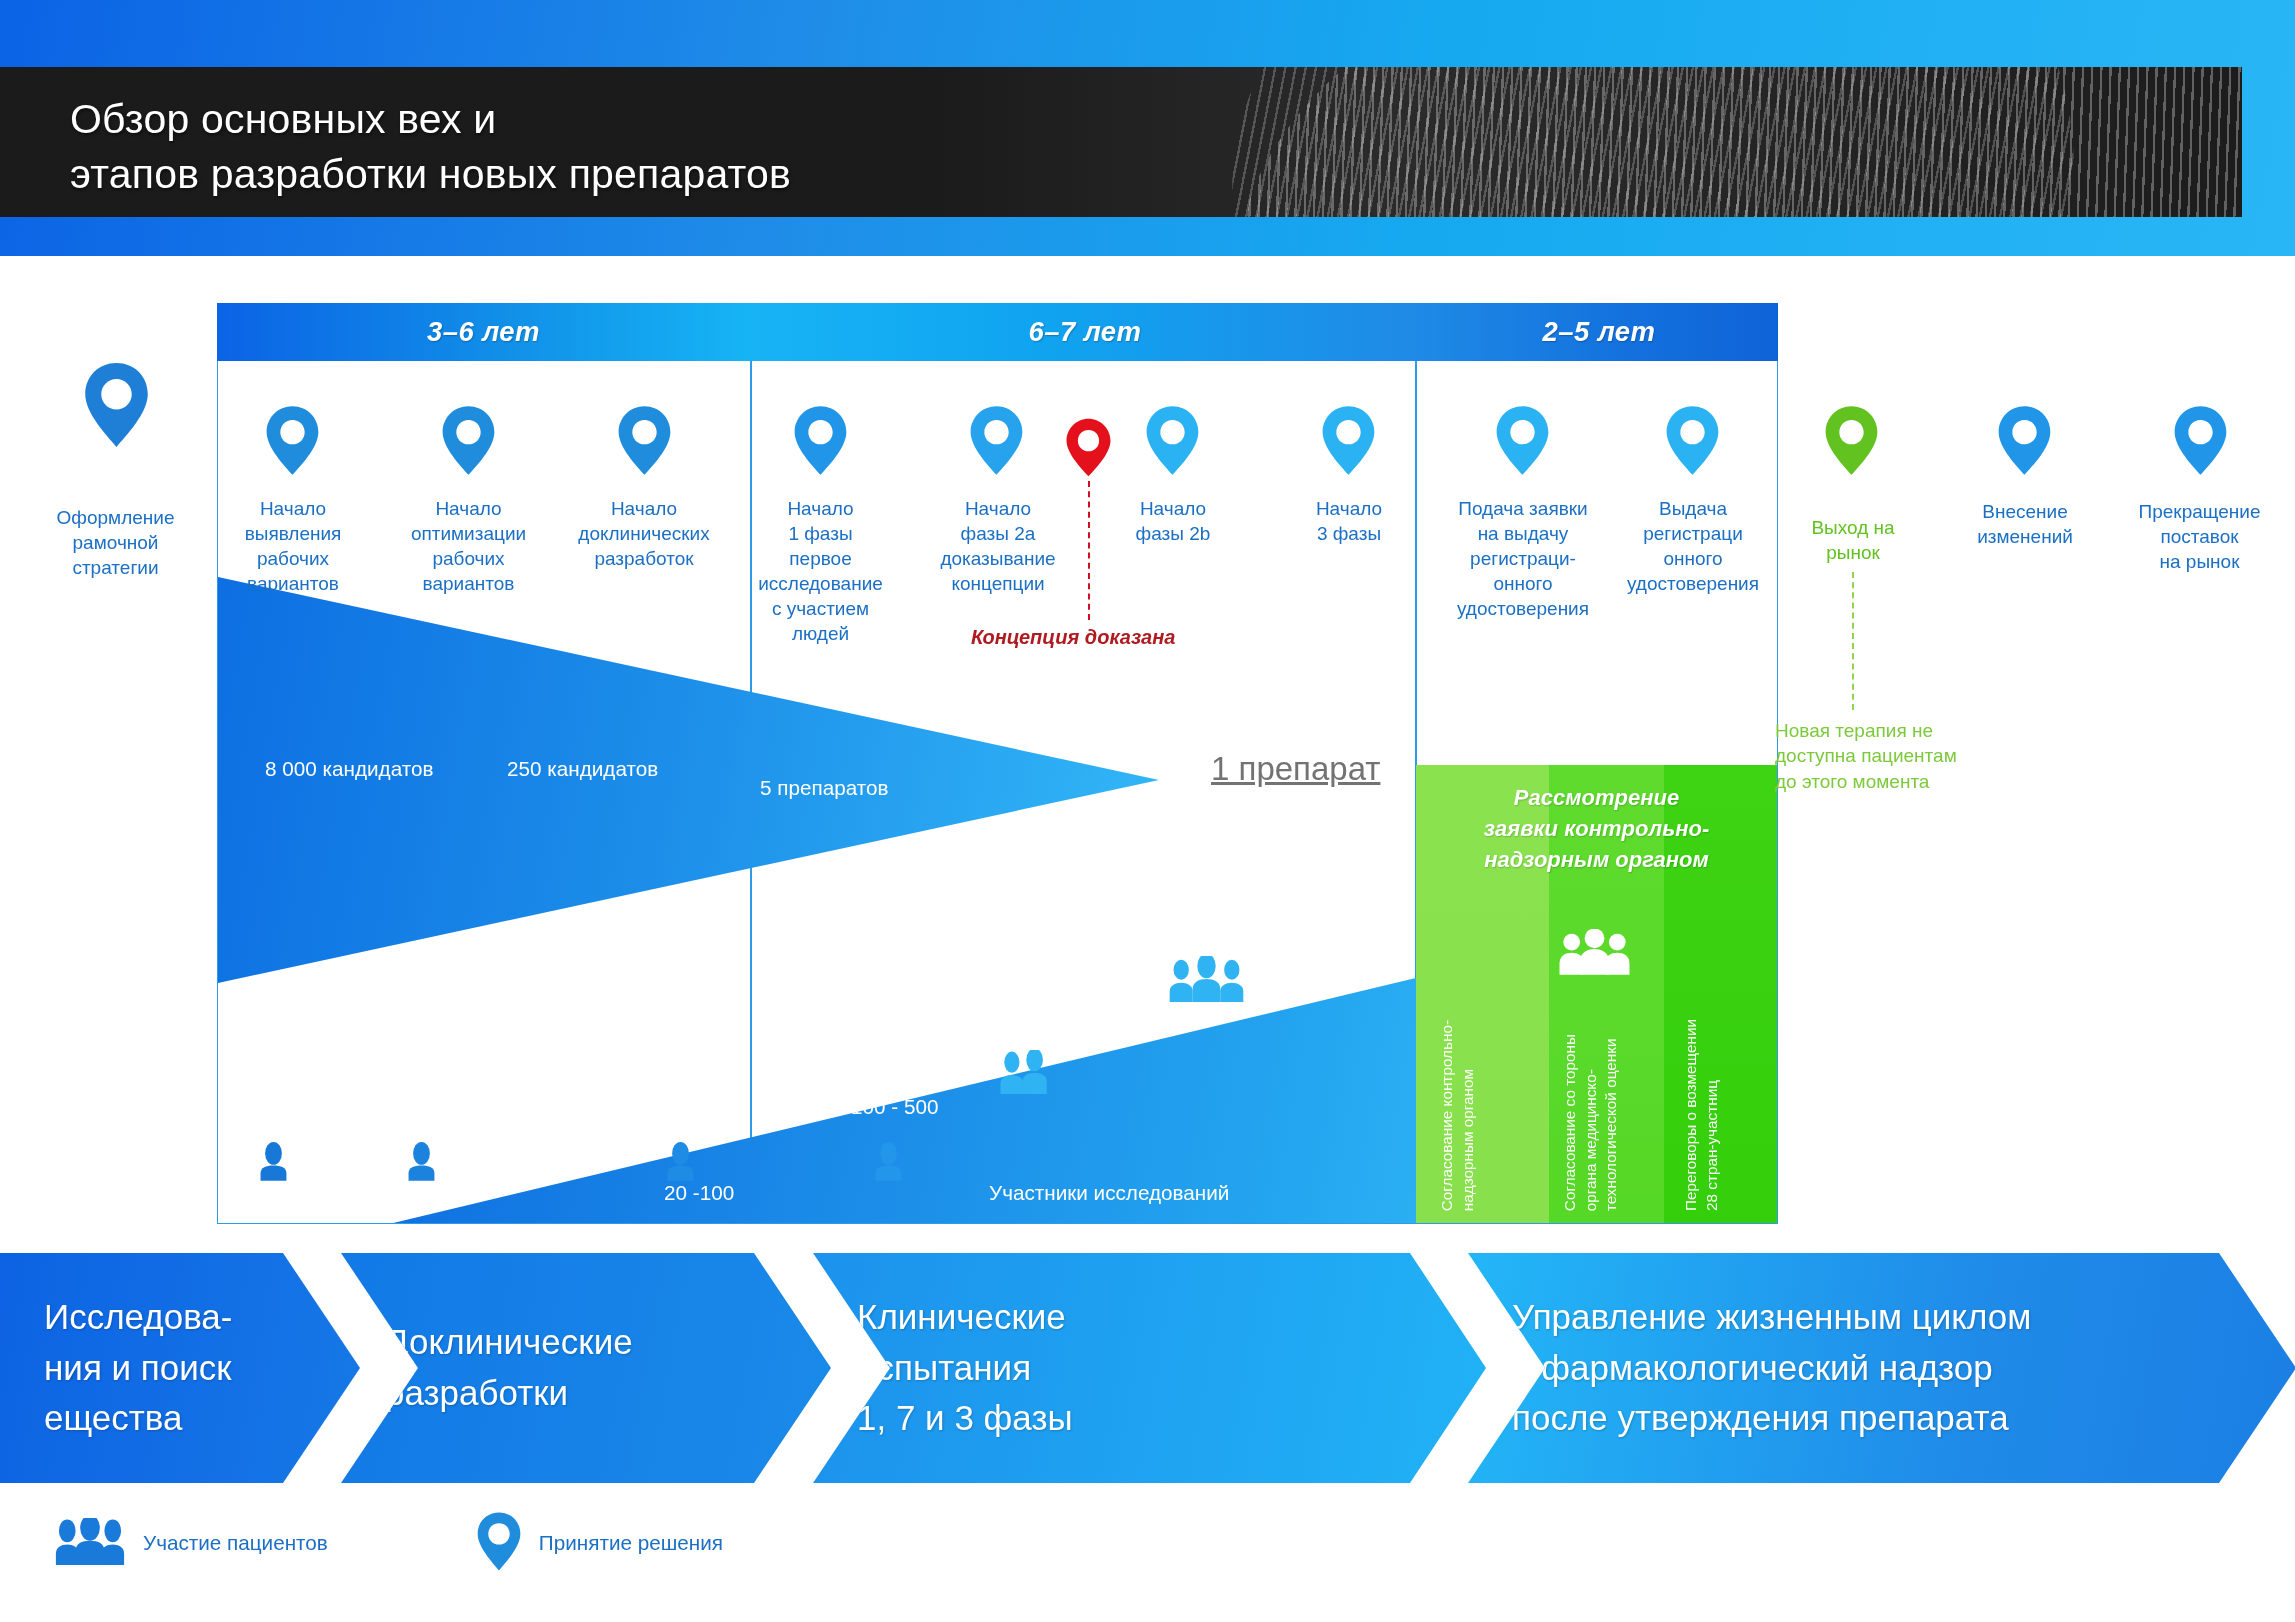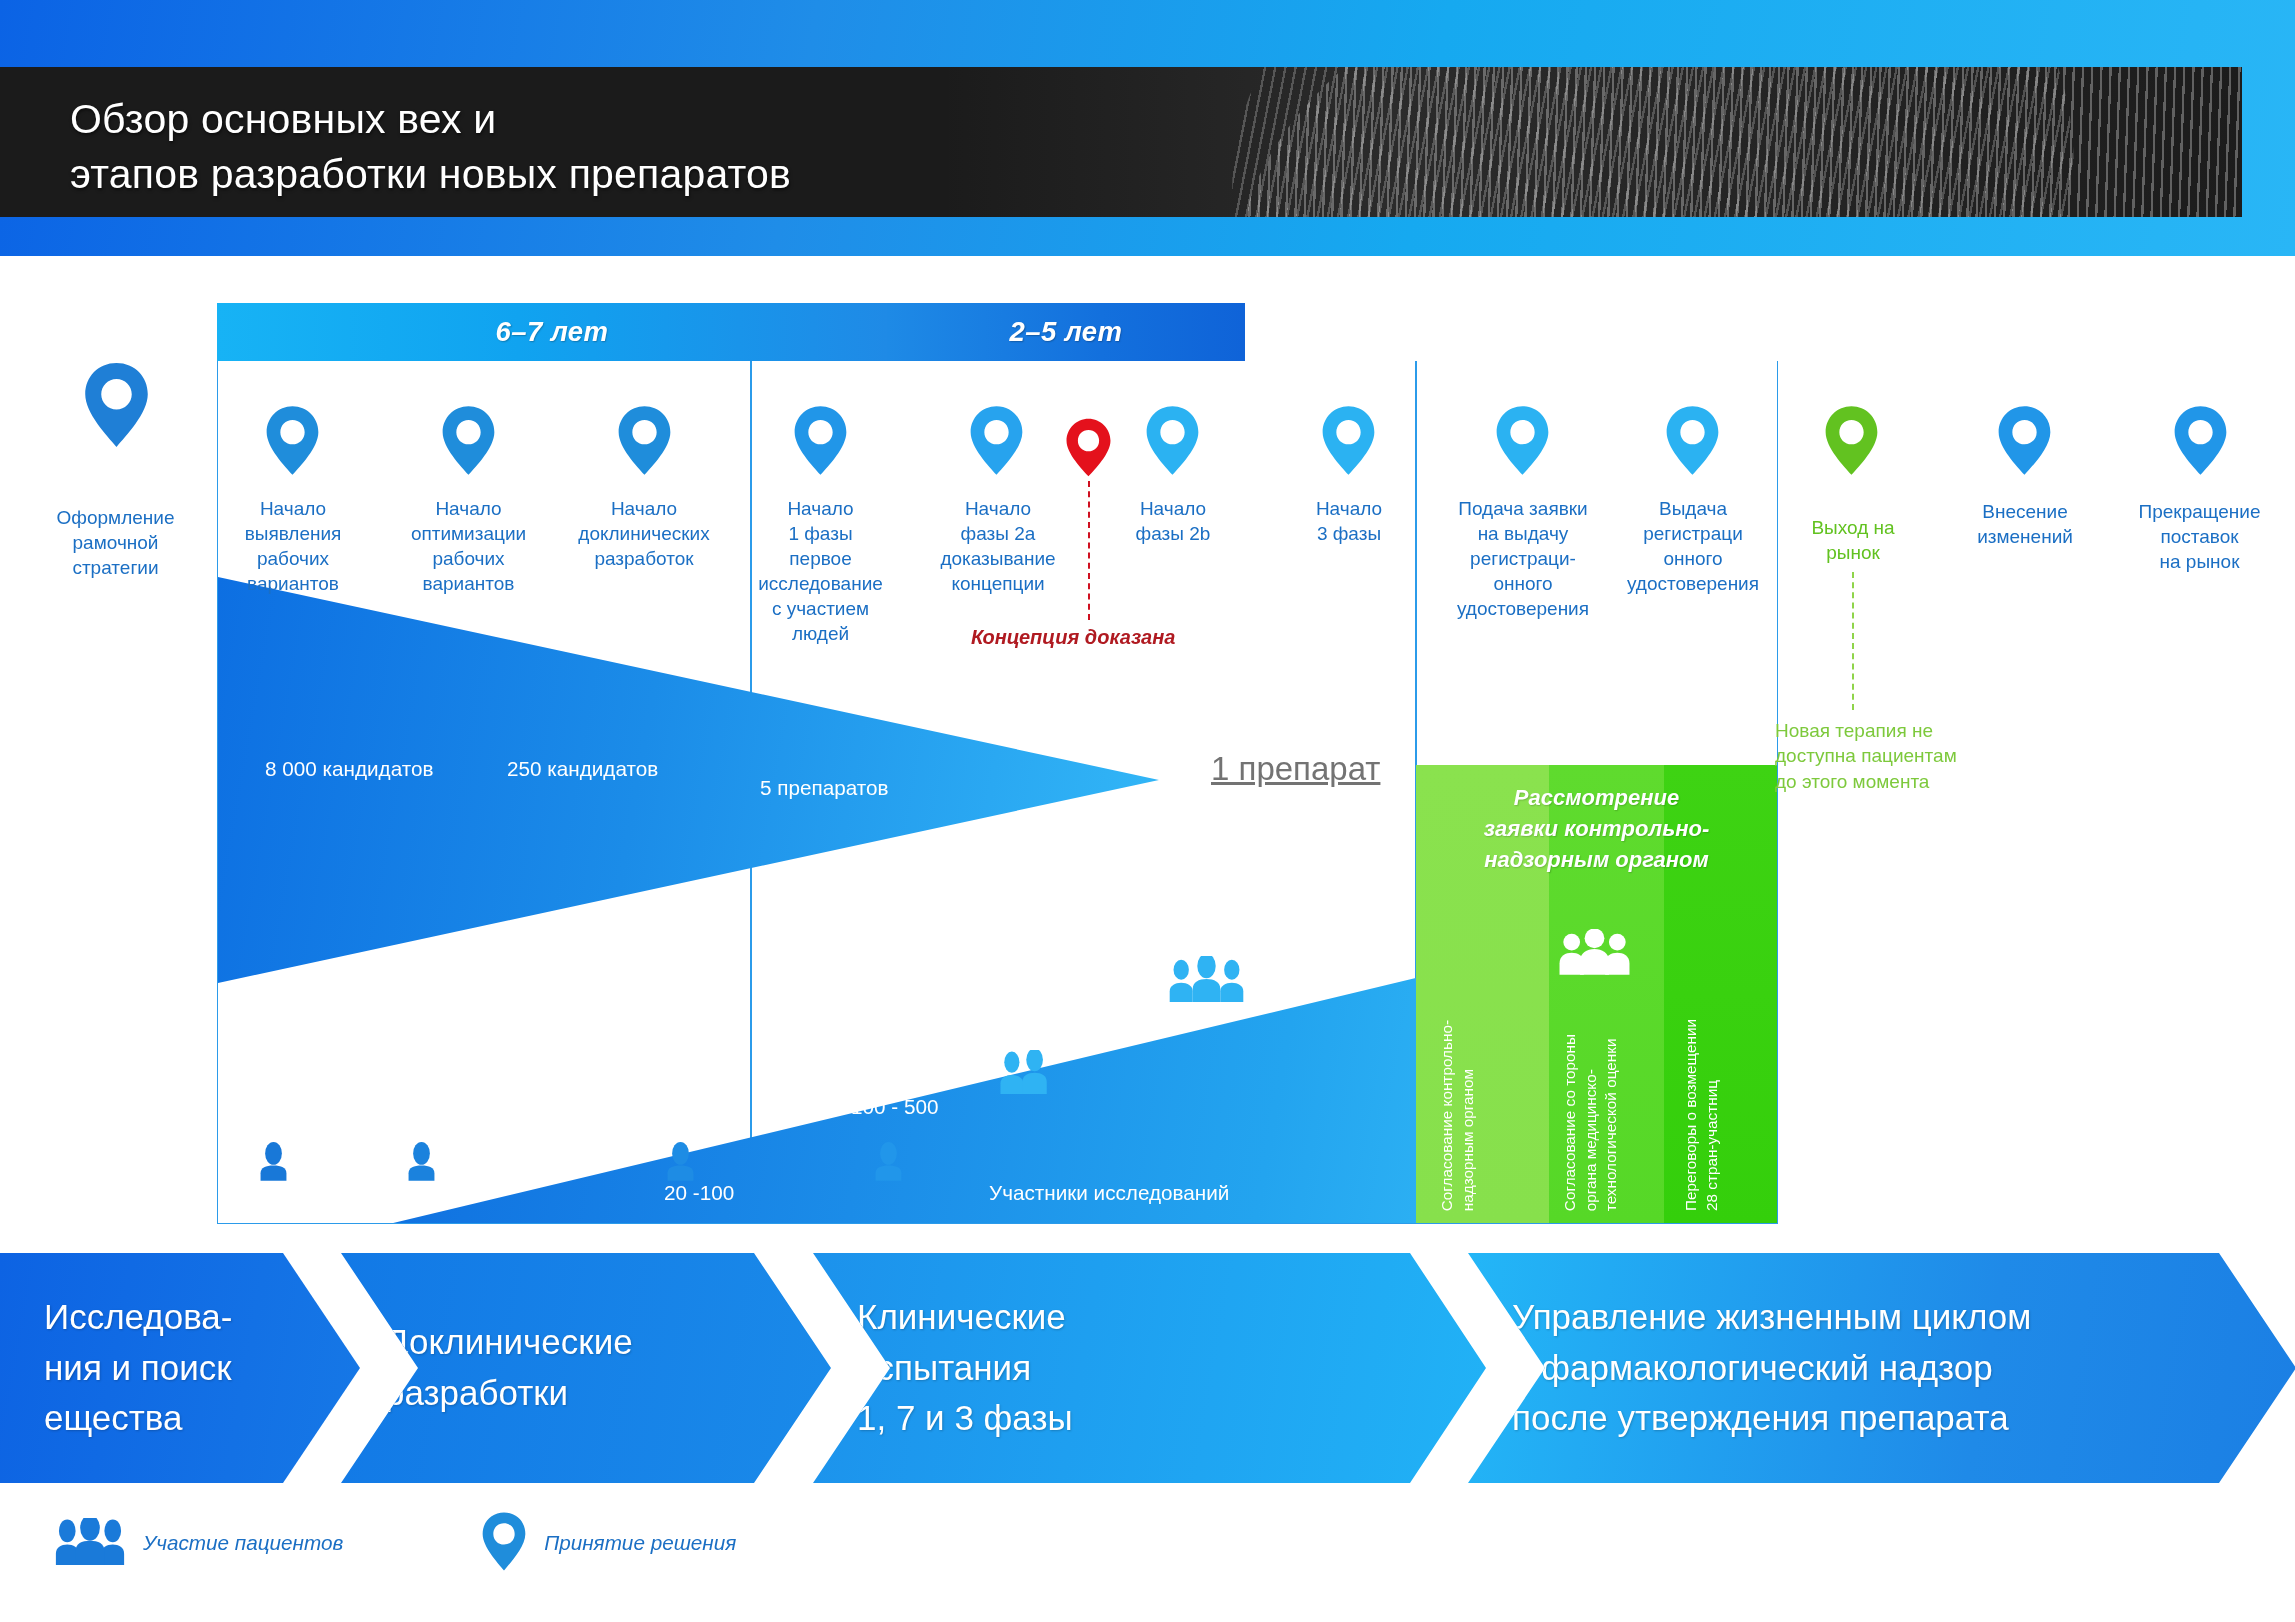--- a/index.html
+++ b/index.html
@@ -84,21 +84,21 @@
   .c1{left:0;width:360px;background:linear-gradient(100deg,#0d63e3 0%,#1678e6 100%);
       clip-path:polygon(0 0,283px 0,360px 115px,283px 230px,0 230px);}
   .c2{left:341px;width:490px;background:linear-gradient(100deg,#1279e6 0%,#1a8ae9 100%);
       clip-path:polygon(0 0,413px 0,490px 115px,413px 230px,0 230px,77px 115px);}
   .c3{left:813px;width:673px;background:linear-gradient(100deg,#1c92ec 0%,#21b2f6 100%);
       clip-path:polygon(0 0,597px 0,673px 115px,597px 230px,0 230px,77px 115px);}
   .c4{left:1468px;width:828px;background:linear-gradient(100deg,#23b6f7 0%,#1f8ae8 62%,#1b7fe4 100%);
       clip-path:polygon(0 0,751px 0,828px 115px,751px 230px,0 230px,77px 115px);}
 
   
-  .legend{position:absolute;left:54px;top:1511px;display:flex;align-items:center;gap:2px;font-style:italic;}
+  .legend{position:absolute;left:54px;top:1511px;display:flex;align-items:center;gap:12px;}
   .lg-item{display:flex;align-items:center;}
   .lg-lbl{color:#1b6fc4;font-size:20.7px;margin-left:17px;white-space:nowrap;}
 </style>
 </head>
 <body>
 
 <div id="root">
 
   <div class="banner">
     <div class="banner-dark">
@@ -108,20 +108,21 @@
     </div>
     <div class="banner-title">
       <div>Обзор основных вех и</div>
       <div>этапов разработки новых препаратов</div>
     </div>
   </div>
 
   <div class="tl">
 
     <div class="tl-head">
+      <div class="seg seg1">3–6 лет</div>
       <div class="seg seg2">6–7 лет</div>
       <div class="seg seg3">2–5 лет</div>
     </div>
 
     <div class="tl-body">
 
       <div class="vdiv" style="left:532px"></div>
       <div class="vdiv" style="left:1197px"></div>
 
       <div class="funnel"></div>

